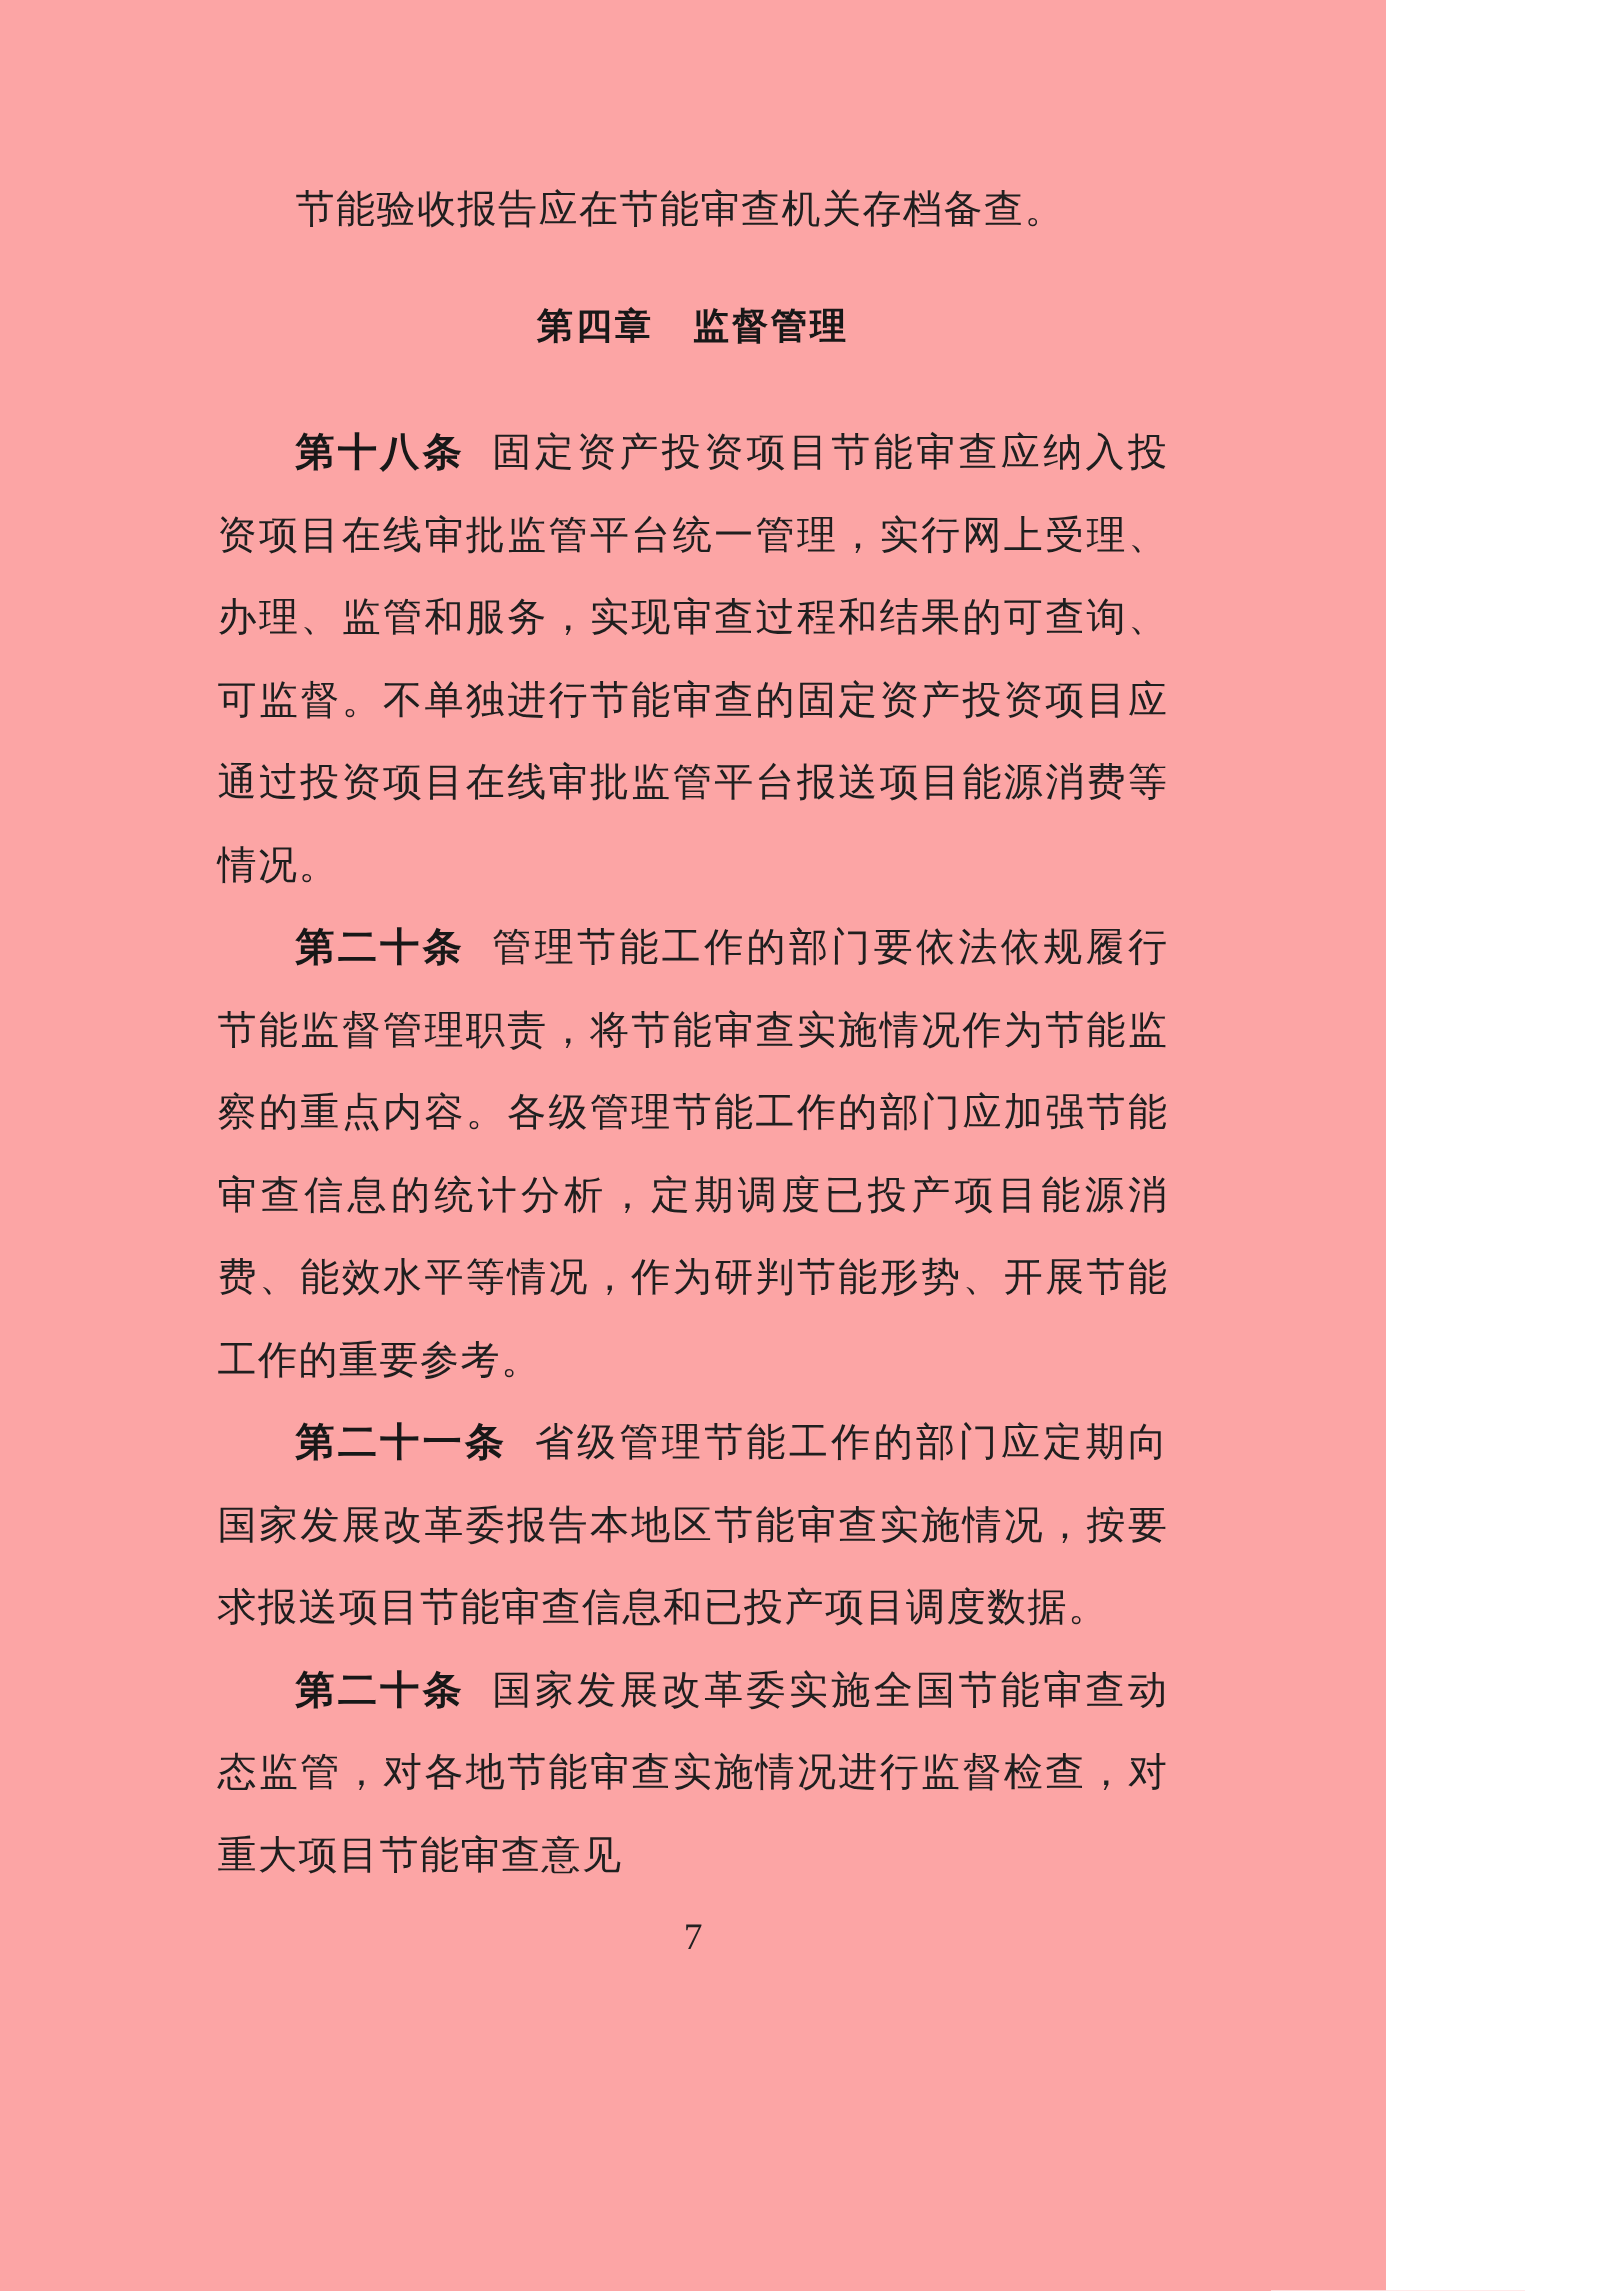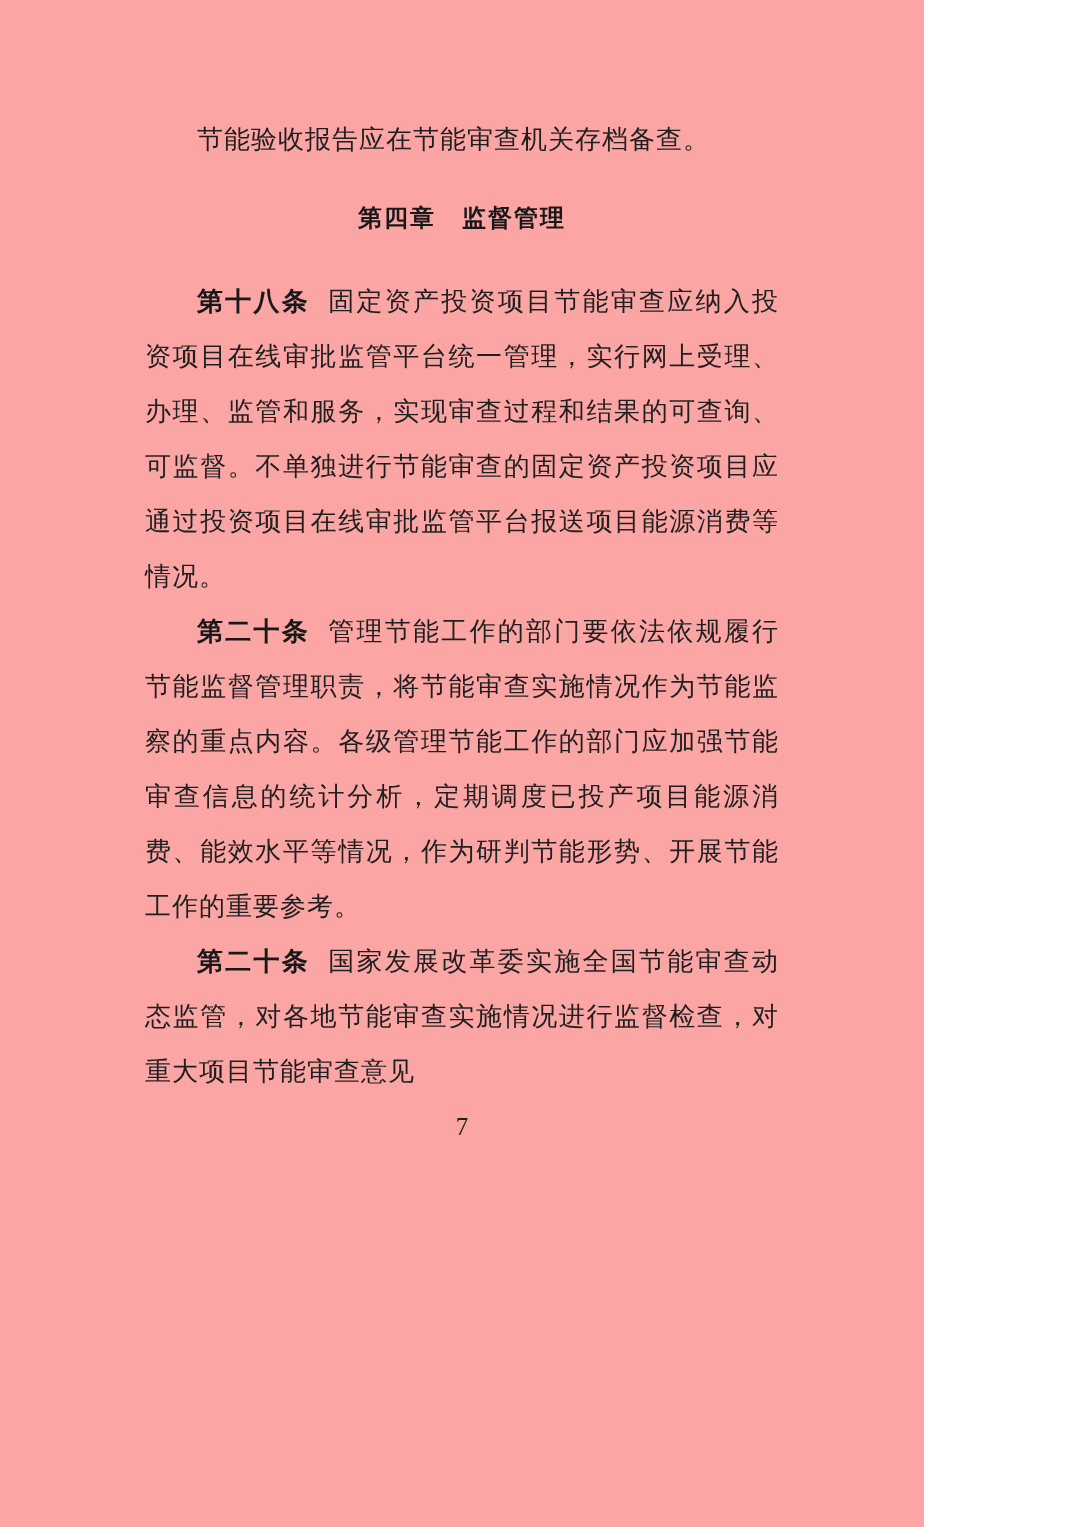--- a/index.html
+++ b/index.html
@@ -60,18 +60,19 @@
 
   <p class="para body-text">节能验收报告应在节能审查机关存档备查。</p>
 
   <div class="chapter-heading">第四章　监督管理</div>
 
   <p class="para body-text"><span class="article-label">第十八条</span><span>固定资产投资项目节能审查应纳入投资项目在线审批监管平台统一管理，实行网上受理、办理、监管和服务，实现审查过程和结果的可查询、可监督。不单独进行节能审查的固定资产投资项目应通过投资项目在线审批监管平台报送项目能源消费等情况。</span></p>
 
 
   <p class="para body-text"><span class="article-label">第二十条</span><span>管理节能工作的部门要依法依规履行节能监督管理职责，将节能审查实施情况作为节能监察的重点内容。各级管理节能工作的部门应加强节能审查信息的统计分析，定期调度已投产项目能源消费、能效水平等情况，作为研判节能形势、开展节能工作的重要参考。</span></p>
 
+  <p class="para body-text"><span class="article-label">第二十一条</span><span>省级管理节能工作的部门应定期向国家发展改革委报告本地区节能审查实施情况，按要求报送项目节能审查信息和已投产项目调度数据。</span></p>
 
   <p class="para body-text"><span class="article-label">第二十条</span><span>国家发展改革委实施全国节能审查动态监管，对各地节能审查实施情况进行监督检查，对重大项目节能审查意见</span></p>
 
   <div class="page-number">7</div>
 
 </div>
 
 </body></html>

